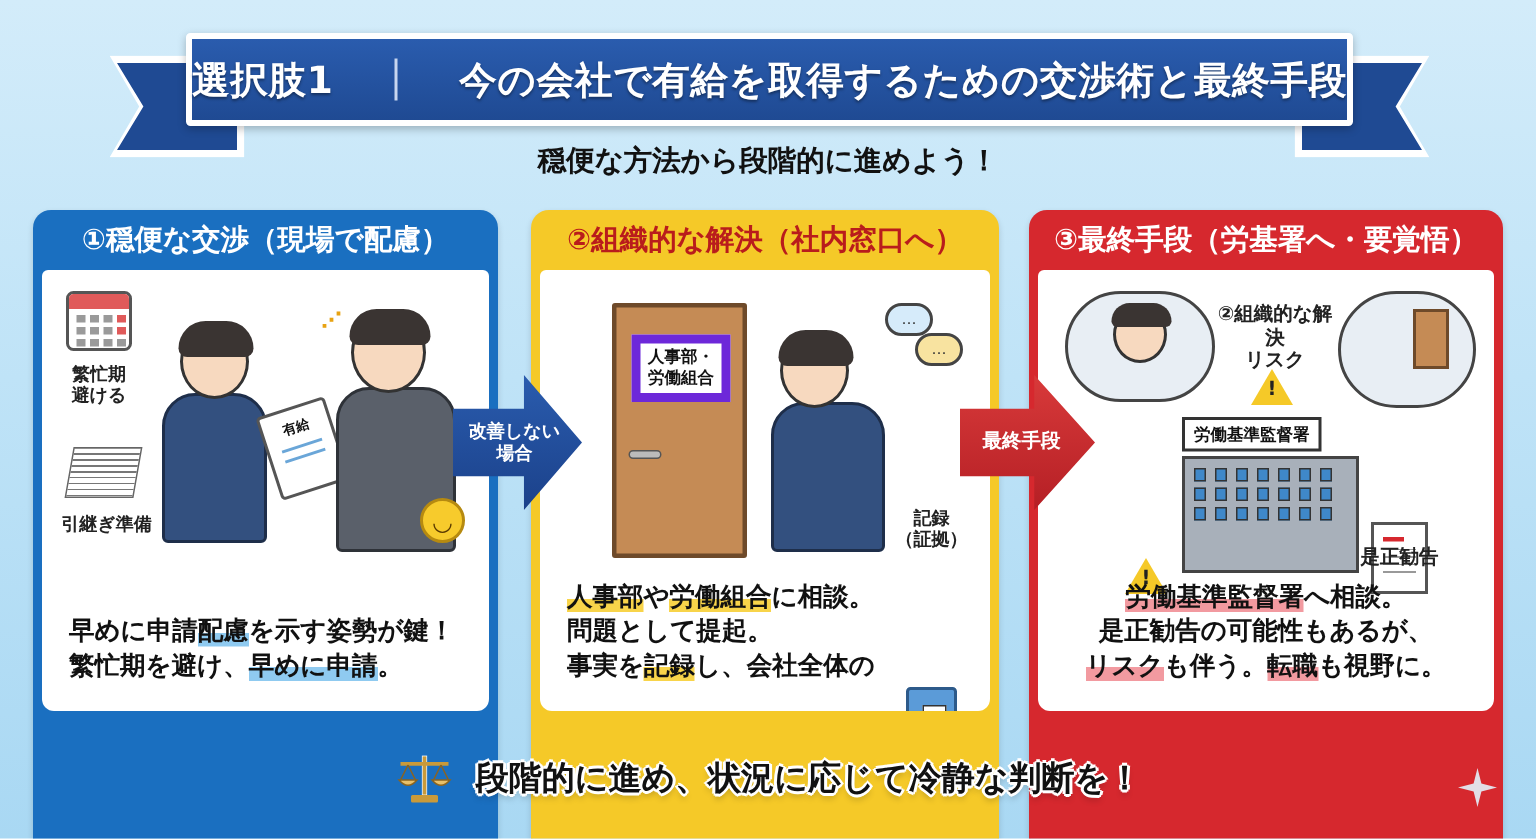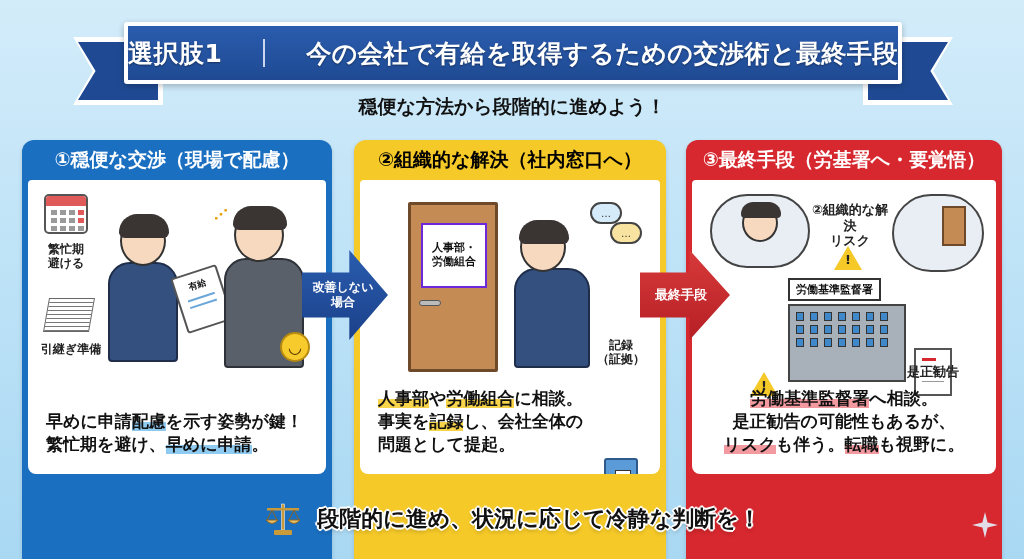--- a/index.html
+++ b/index.html
@@ -42,21 +42,21 @@
   
   .panel {
     position: absolute; top: 140px; height: 432px;
     border-radius: 12px; padding: 0 6px 6px 6px;
     box-shadow: 0 2px 4px rgba(0,0,0,0.15);
   }
   .panel .head {
     height: 40px; display: flex; align-items: center; justify-content: center;
     color: #fff; font-weight: bold; font-size: 19px; white-space: nowrap;
   }
-  .panel.yellow .head { color: #000000; }
+  .panel.yellow .head { color: #b91c1c; }
   .panel .body {
     background: #fff; border-radius: 4px 4px 8px 8px; height: 294px; position: relative; overflow: hidden;
   }
   .panel.blue { left: 22px; width: 310px; background: #1a6fc0; }
   .panel.yellow { left: 354px; width: 312px; background: #f5c928; }
   .panel.red { left: 686px; width: 316px; background: #d6282e; }
   .desc {
     position: absolute; left: 0; right: 0; bottom: 18px;
     font-size: 17px; font-weight: bold; line-height: 1.35; text-align: left; padding-left: 18px;
   }
@@ -86,21 +86,21 @@
   .cal-grid i.r { background: #e05a5a; }
   .papers { width: 46px; height: 34px; background: repeating-linear-gradient(180deg, #fff 0 3px, #777 3px 4px); border: 1px solid #666; transform: skewX(-10deg); }
   .head-c { width: 46px; height: 50px; border-radius: 50%; background: #f7d9bf; border: 2px solid #333; position: relative; }
   .hair { position: absolute; top: -4px; left: -3px; width: 50px; height: 24px; background: #3a3432; border-radius: 25px 25px 8px 8px; }
   .suit { background: #33507f; border: 2px solid #1e2e4a; border-radius: 22px 22px 4px 4px; }
   .suit.gray { background: #5a606a; border-color: #2e3238; }
   .doc { width: 48px; height: 58px; background: #fff; border: 2px solid #555; border-radius: 3px; transform: rotate(-18deg); font-size: 9px; font-weight: bold; text-align: center; padding-top: 6px; }
   .doc b { display: block; height: 2px; margin: 5px 8px 0; background: #6aa6d8; }
   .smiley { width: 30px; height: 30px; border-radius: 50%; background: #f7cb2c; border: 2px solid #b68a10; display: flex; align-items: center; justify-content: center; font-size: 16px; color: #5a3a00; }
   .door { width: 90px; height: 170px; background: #c58b55; border: 3px solid #6e4a2a; border-radius: 2px; position: relative; }
-  .door-sign { position: absolute; top: 18px; left: 10px; width: 66px; background: #fff; border: 2px solid #6d28d9; font-size: 11px; font-weight: bold; text-align: center; line-height: 1.3; padding: 16px 0; }
+  .door-sign { position: absolute; top: 18px; left: 10px; width: 66px; background: #fff; border: 6px solid #6d28d9; font-size: 11px; font-weight: bold; text-align: center; line-height: 1.3; padding: 2px 0; }
   .knob { position: absolute; top: 95px; left: 8px; width: 22px; height: 6px; background: #bbb; border: 1px solid #555; border-radius: 3px; }
   .bubble { width: 32px; height: 22px; border-radius: 12px; border: 2px solid #444; display: flex; align-items: center; justify-content: center; font-size: 10px; color: #333; }
   .notebook { width: 34px; height: 44px; background: #5b9bd8; border: 2px solid #2d5a8a; border-radius: 3px; position: relative; }
   .notebook::after { content: ""; position: absolute; left: 9px; top: 10px; width: 14px; height: 7px; background: #fff; border: 1px solid #333; }
   .cloud { background: #e8eef4; border: 2px solid #444; border-radius: 40px; }
   .warn { width: 0; height: 0; border-left: 14px solid transparent; border-right: 14px solid transparent; border-bottom: 24px solid #f5c928; position: relative; }
   .warn span { position: absolute; left: -3px; top: 6px; font-size: 13px; font-weight: bold; color: #222; }
   .building { background: #a8b0ba; border: 2px solid #444; }
   .win-grid { display: grid; gap: 4px; padding: 6px; }
   .win-grid i { display: block; width: 8px; height: 9px; background: #3f88c9; border: 1px solid #333; }
@@ -214,22 +214,22 @@
     <div class="ill bubble" style="left:230px; top:22px; background:#d6ebfa;">…</div>
     <div class="ill bubble" style="left:250px; top:42px; background:#f8e3a0;">…</div>
     <div class="ill notebook" style="left:244px; top:108px;"></div>
     <div class="ill label-sm" style="left:236px; top:158px; width:50px;">
       <div>記録</div>
       <div>（証拠）</div>
     </div>
 
     <div class="desc">
       <div><span class="hl-yellow">人事部</span><span>や</span><span class="hl-yellow">労働組合</span><span>に相談。</span></div>
+      <div>問題として提起。</div>
       <div><span>事実を</span><span class="hl-yellow">記録</span><span>し、会社全体の</span></div>
-      <div>問題として提起。</div>
     </div>
   </div>
 </div>
 
 <div class="panel red">
   <div class="head">③最終手段（労基署へ・要覚悟）</div>
   <div class="body">
     <div class="ill cloud" style="left:18px; top:14px; width:100px; height:74px;">
       <div class="head-c" style="margin:8px auto 0; width:36px; height:38px;">
           <div class="hair" style="width:40px; height:16px;"></div>

